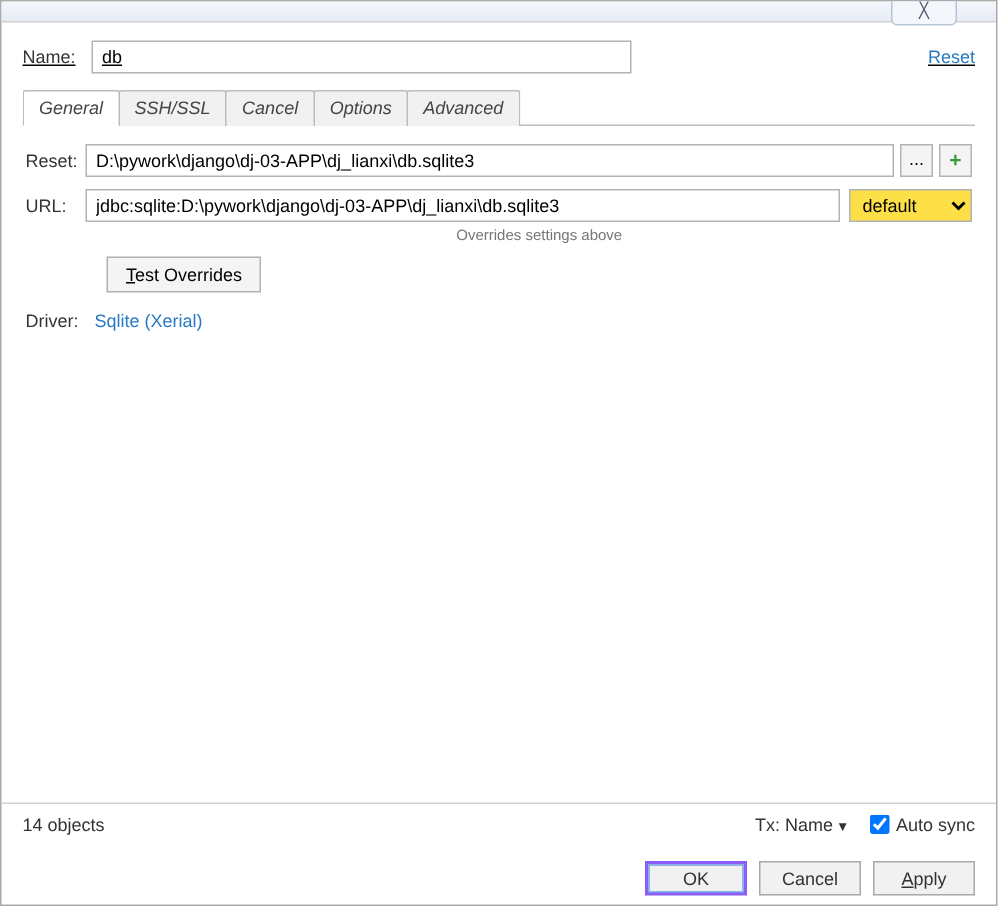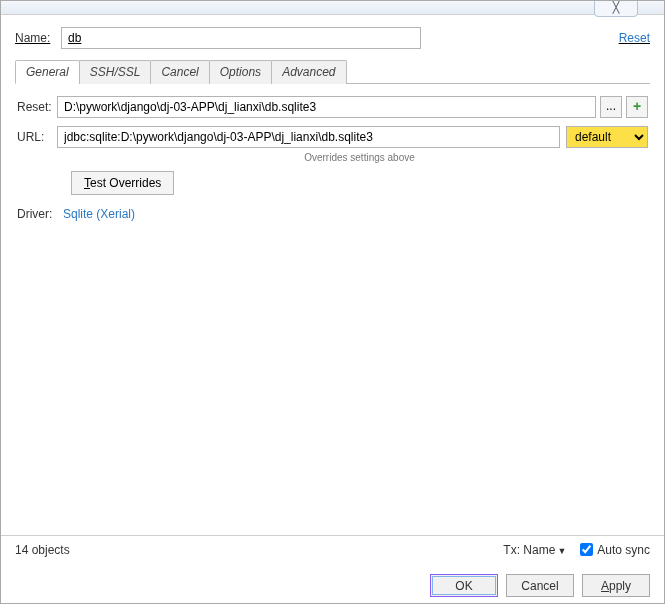--- a/index.html
+++ b/index.html
@@ -27,21 +27,21 @@
 .driver-row { display: flex; margin-top: 12px; }
 .driver-link { color: #2979c4; margin-left: 6px; cursor: pointer; }
 .status-bar { position: absolute; bottom: 40px; left: 0; right: 0; border-top: 1px solid #d0d0d0; height: 28px; display: flex; align-items: center; padding: 0 14px; }
 .objects { color: #333; }
 .tx { margin-left: auto; margin-right: 14px; color: #333; }
 .tx .chev { font-size: 9px; margin-left: 2px; }
 .autosync { display: flex; align-items: center; color: #333; }
 .autosync input { margin-right: 4px; }
 .button-bar { position: absolute; bottom: 6px; right: 14px; display: flex; gap: 8px; }
 .dlg-btn { min-width: 68px; height: 23px; border: 1px solid #a8a8a8; background: #f1f1f1; cursor: pointer; color: #333; }
-.dlg-btn.default { border: 1px solid #8b5cf6; outline: 1px solid #7fb6e5; outline-offset: -3px; text-align: center; }
+.dlg-btn.default { border: 3px solid #8b5cf6; outline: 1px solid #7fb6e5; outline-offset: -3px; text-align: center; }
 .dlg-btn u { text-decoration: underline; }
 </style>
 </head>
 <body>
 
 <div class="titlebar">
   <div class="close-box">╳</div>
 </div>
 
 <div class="content">

